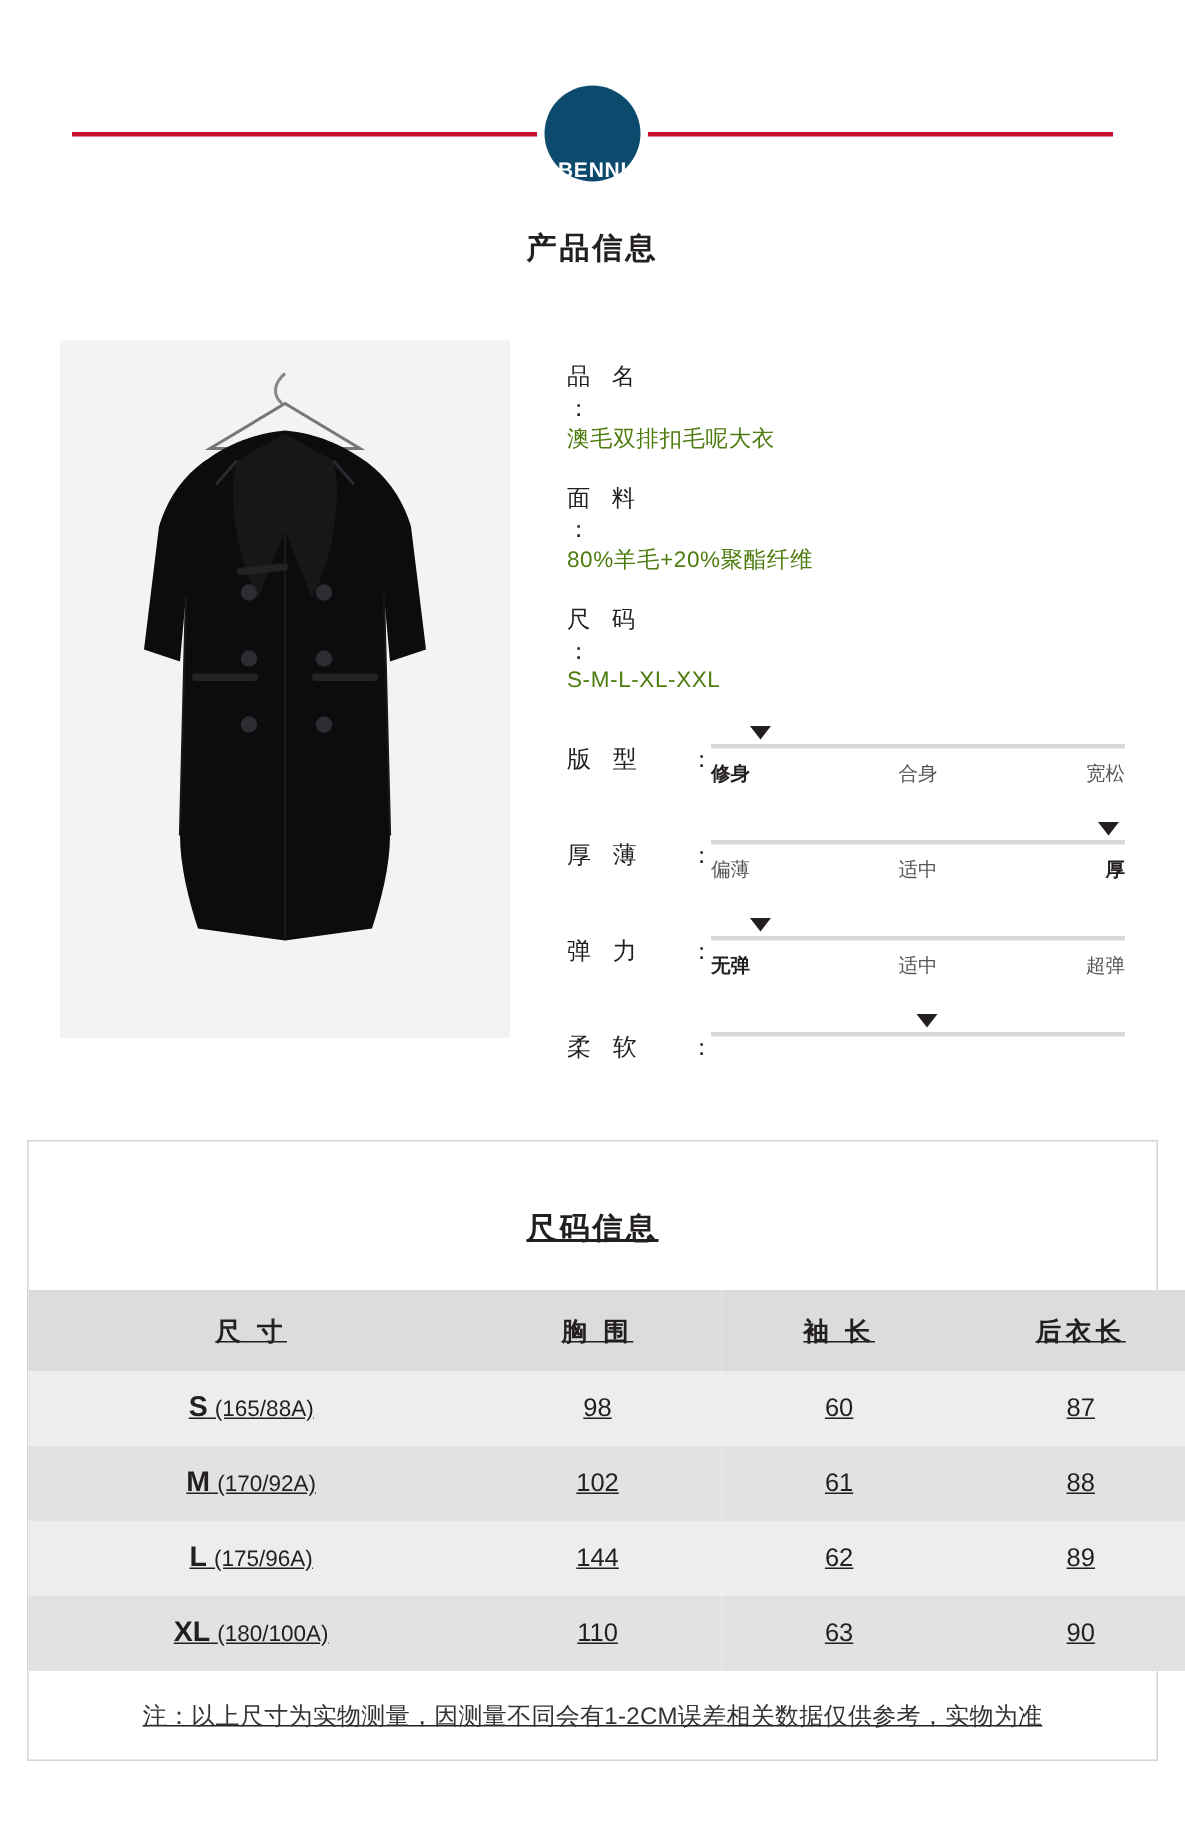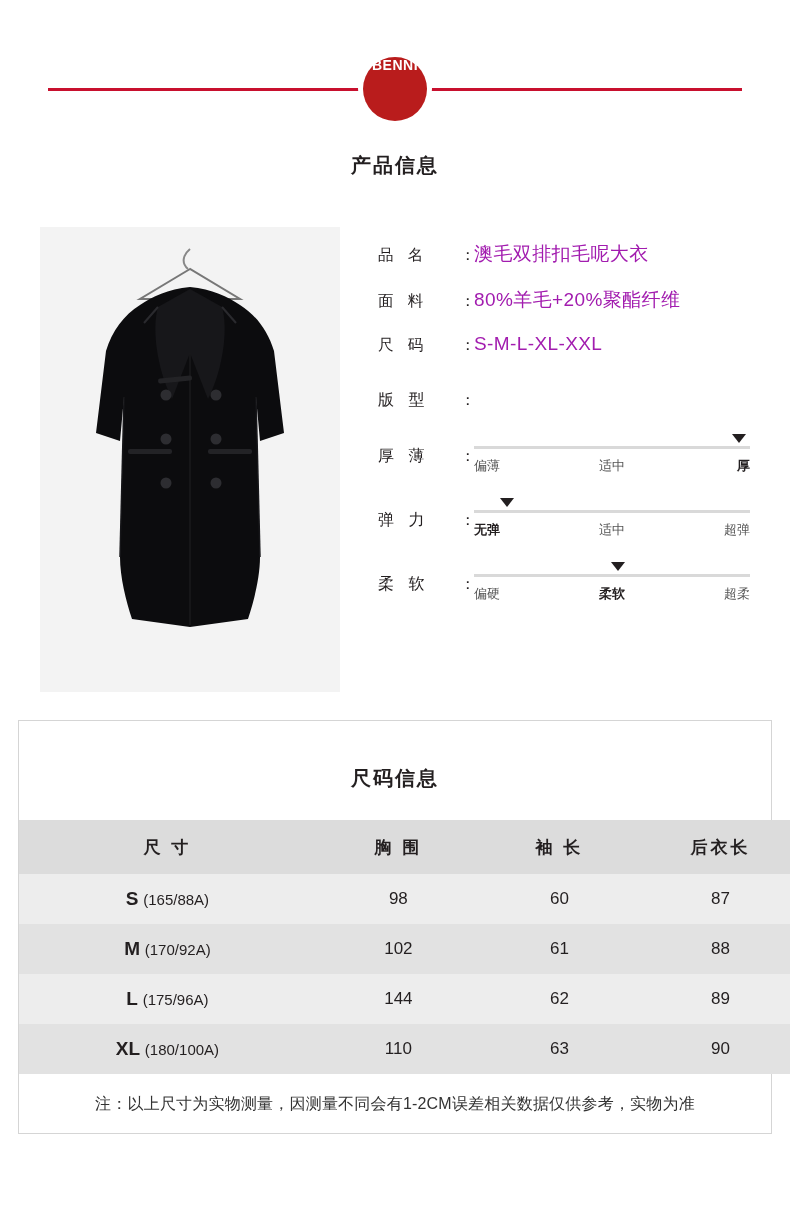--- a/index.html
+++ b/index.html
@@ -36,23 +36,23 @@
     background: #c8102e;
   }
   .brand-badge {
     position: absolute;
     top: 57px;
     left: 50%;
     transform: translateX(-50%);
     width: 64px;
     height: 64px;
     border-radius: 50%;
-    background: #b91c1c;
+    background: #0c4a6e;
     display: flex;
-    align-items: flex-start;
+    align-items: flex-end;
     justify-content: center;
     box-shadow: 0 0 0 5px #ffffff;
   }
   .brand-badge .logo-text {
     color: #ffffff;
     font-size: 14px;
     font-weight: bold;
     letter-spacing: 0.5px;
     font-family: "Liberation Sans", sans-serif;
   }
@@ -90,37 +90,38 @@
 
   .spec-area {
     flex: 1 1 auto;
     padding-left: 38px;
     padding-top: 14px;
   }
   .spec-row {
     display: flex;
     align-items: baseline;
     margin-bottom: 20px;
+    flex-direction: column;
   }
   .spec-label {
     width: 82px;
     flex: 0 0 auto;
     font-size: 15.5px;
     color: #231f20;
     letter-spacing: 5px;
     white-space: nowrap;
   }
   .spec-colon {
     width: 14px;
     flex: 0 0 auto;
     font-size: 15.5px;
   }
   .spec-value {
-    font-size: 19px;
-    color: #a21caf;
+    font-size: 15px;
+    color: #4d7c0f;
     letter-spacing: 0.4px;
   }
 
   
   .scale-list {
     margin-top: 22px;
   }
   .scale-row {
     display: flex;
     align-items: flex-start;
@@ -178,20 +179,21 @@
     color: #231f20;
     font-weight: bold;
   }
 
   
   .size-card {
     margin: 28px 18px 0 18px;
     border: 1px solid #d5d5d5;
     padding: 22px 0 18px 0;
     box-sizing: border-box;
+    text-decoration: underline;
   }
   .size-table {
     width: 784px;
     margin: 28px auto 0 auto;
     border-collapse: collapse;
     table-layout: fixed;
   }
   .size-table th, .size-table td {
     text-align: center;
     font-size: 17px;
@@ -294,20 +296,31 @@
         <span class="spec-label">尺  码</span>
         <span class="spec-colon">：</span>
         <span class="spec-value">S-M-L-XL-XXL</span>
       </div>
 
       <div class="scale-list">
 
         <div class="scale-row">
           <span class="scale-label">版  型</span>
           <span class="scale-colon">：</span>
+          <div class="scale-track-wrap">
+            <div class="marker-line">
+              <span class="marker" style="left:12%"></span>
+            </div>
+            <div class="track"></div>
+            <div class="scale-ticks">
+              <span class="tick active">修身</span>
+              <span class="tick">合身</span>
+              <span class="tick">宽松</span>
+            </div>
+          </div>
         </div>
 
         <div class="scale-row">
           <span class="scale-label">厚  薄</span>
           <span class="scale-colon">：</span>
           <div class="scale-track-wrap">
             <div class="marker-line">
               <span class="marker" style="left:96%"></span>
             </div>
             <div class="track"></div>
@@ -336,25 +349,20 @@
         </div>
 
         <div class="scale-row">
           <span class="scale-label">柔  软</span>
           <span class="scale-colon">：</span>
           <div class="scale-track-wrap">
             <div class="marker-line">
               <span class="marker" style="left:52%"></span>
             </div>
             <div class="track"></div>
-            <div class="scale-ticks">
-              <span class="tick">偏硬</span>
-              <span class="tick active">柔软</span>
-              <span class="tick">超柔</span>
-            </div>
           </div>
         </div>
 
       </div>
     </div>
   </div>
 
   <div class="size-card">
     <div class="section-title">尺码信息</div>
 

